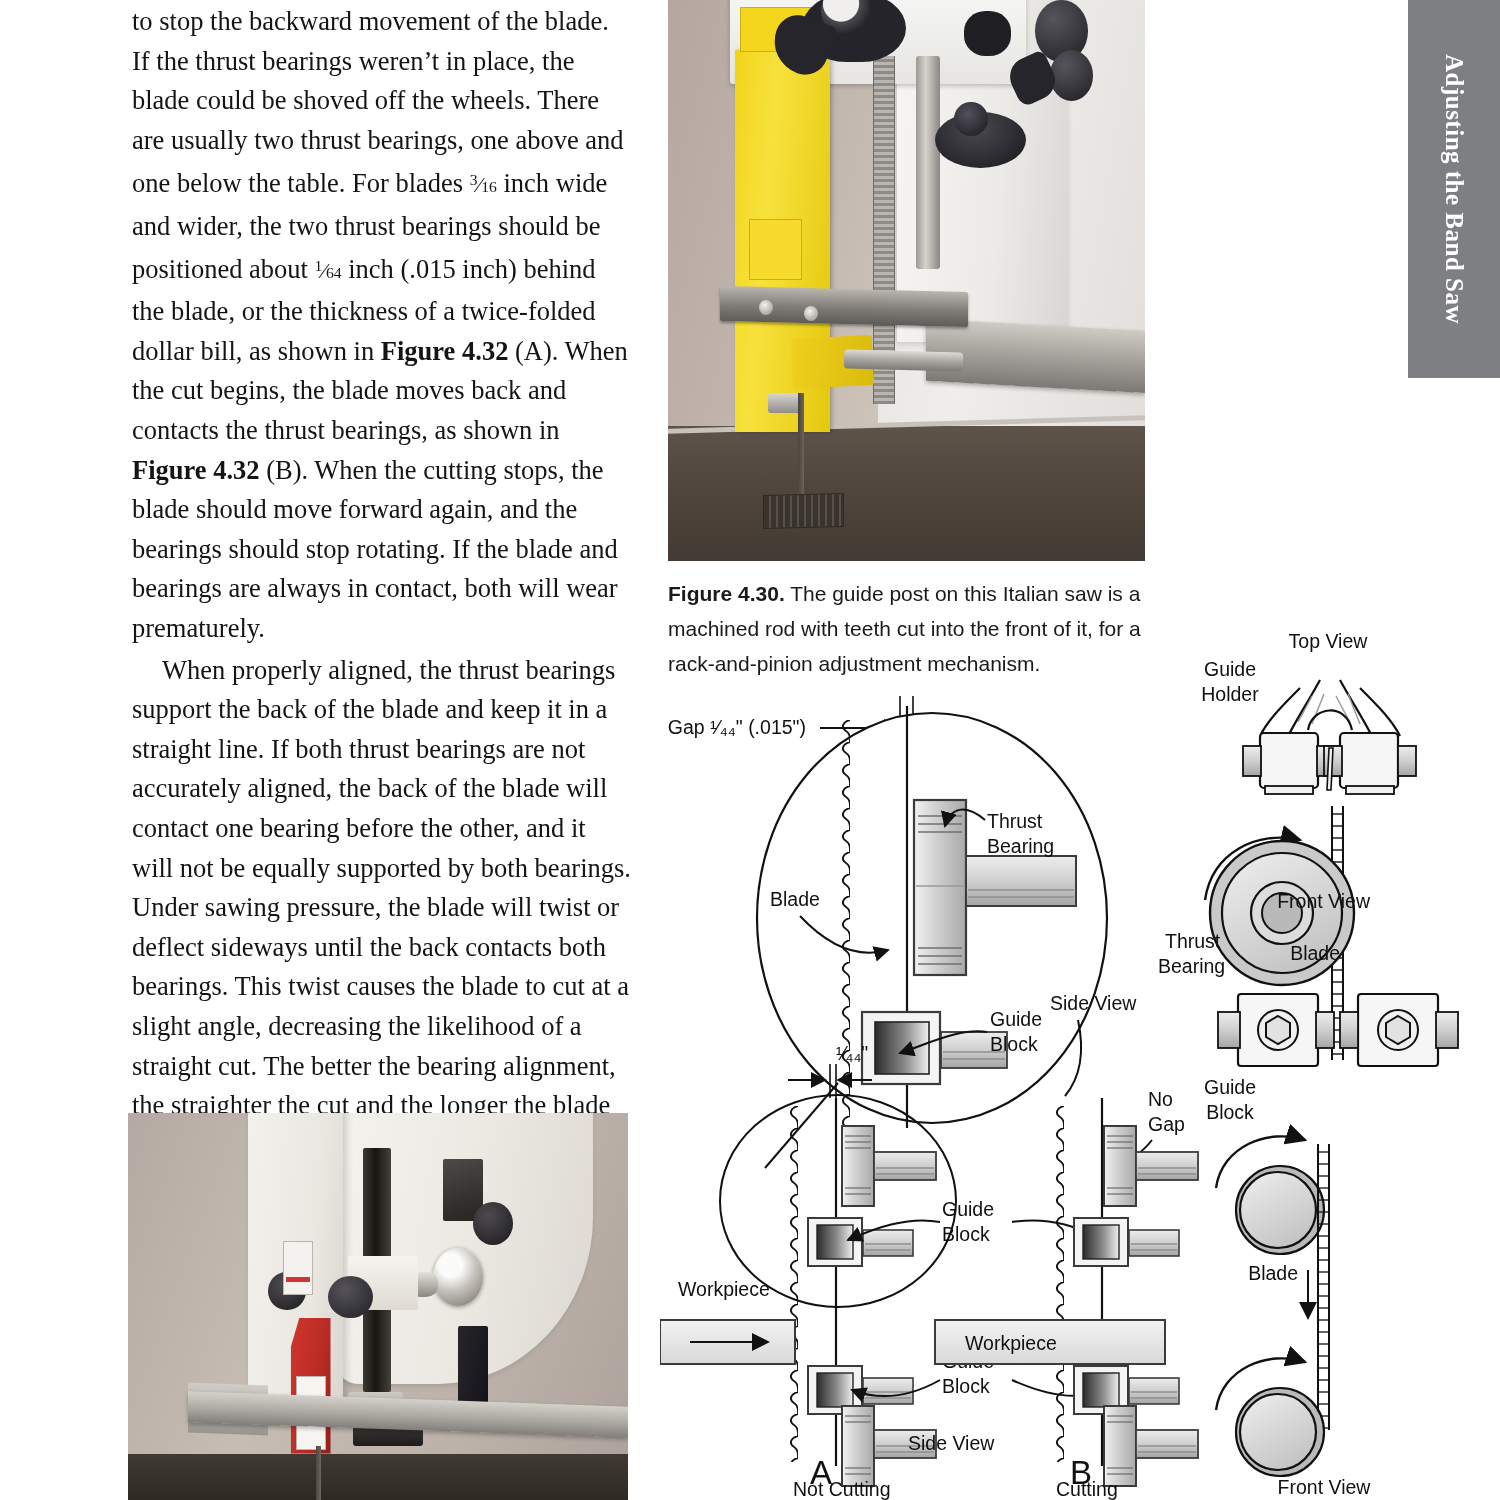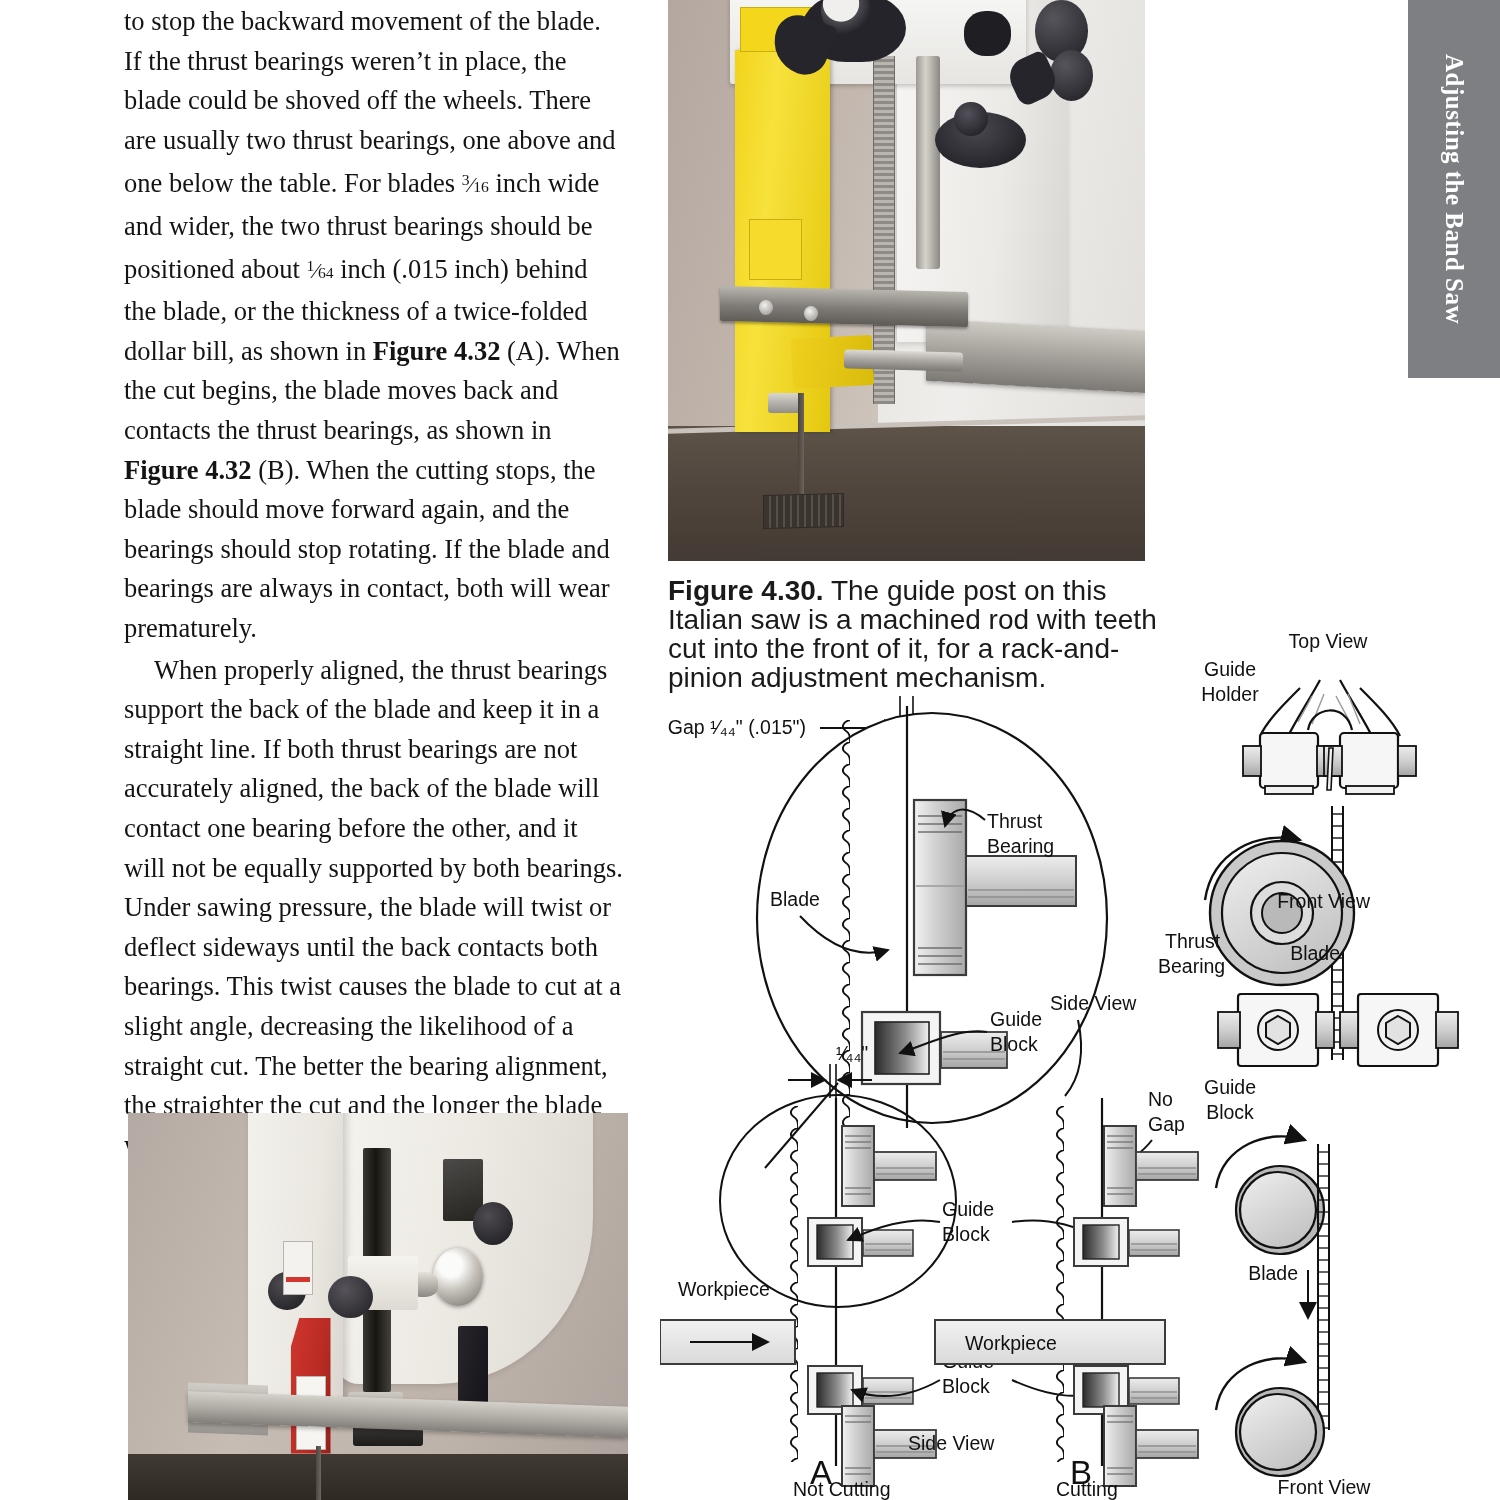--- a/index.html
+++ b/index.html
@@ -26,21 +26,21 @@
     color: #ffffff;
     font-family: "Liberation Serif", serif;
     font-weight: 700;
     font-size: 25px;
     letter-spacing: 0.5px;
   }
 
   
   .text-col {
     position: absolute;
-    left: 124px; top: 2px; width: 500px;
+    left: 132px; top: 2px; width: 500px;
   }
   .body-par {
     font-family: "Liberation Serif", serif;
     font-size: 26.5px;
     line-height: 39.6px;
     color: #141414;
     text-align: left;
     hyphens: none;
   }
   .body-par + .body-par { text-indent: 30px; margin-top: 2px; }
@@ -173,21 +173,21 @@
     background: linear-gradient(180deg,#403a33,#2e2923);}
   .pb-blade { position:absolute; left:37.5%; top:86%; width:1.1%; height:14%;
     background: linear-gradient(90deg,#4c463f,#6f6860);}
   .pb-bolts { position:absolute; left:45%; top:80%; width:14%; height:6%;
     background: linear-gradient(180deg,#3d3b38,#1d1c1a); border-radius:3px;}
 
   
   .fig-caption {
     position: absolute; left: 668px; top: 576px; width: 500px;
     font-family: "Liberation Sans", sans-serif;
-    font-size: 28px; line-height: 29px; color: #1a1a1a;
+    font-size: 21px; line-height: 35px; color: #1a1a1a;
   }
   .fig-caption b { font-weight: 700; }
 
   
   .diagram { position:absolute; left:660px; top:628px; width:840px; height:872px; }
   .diagram svg { display:block; }
   .dlabel {
     font-family: "Liberation Sans", sans-serif;
     font-size: 19.5px; fill: #111; font-weight: 400;
   }

